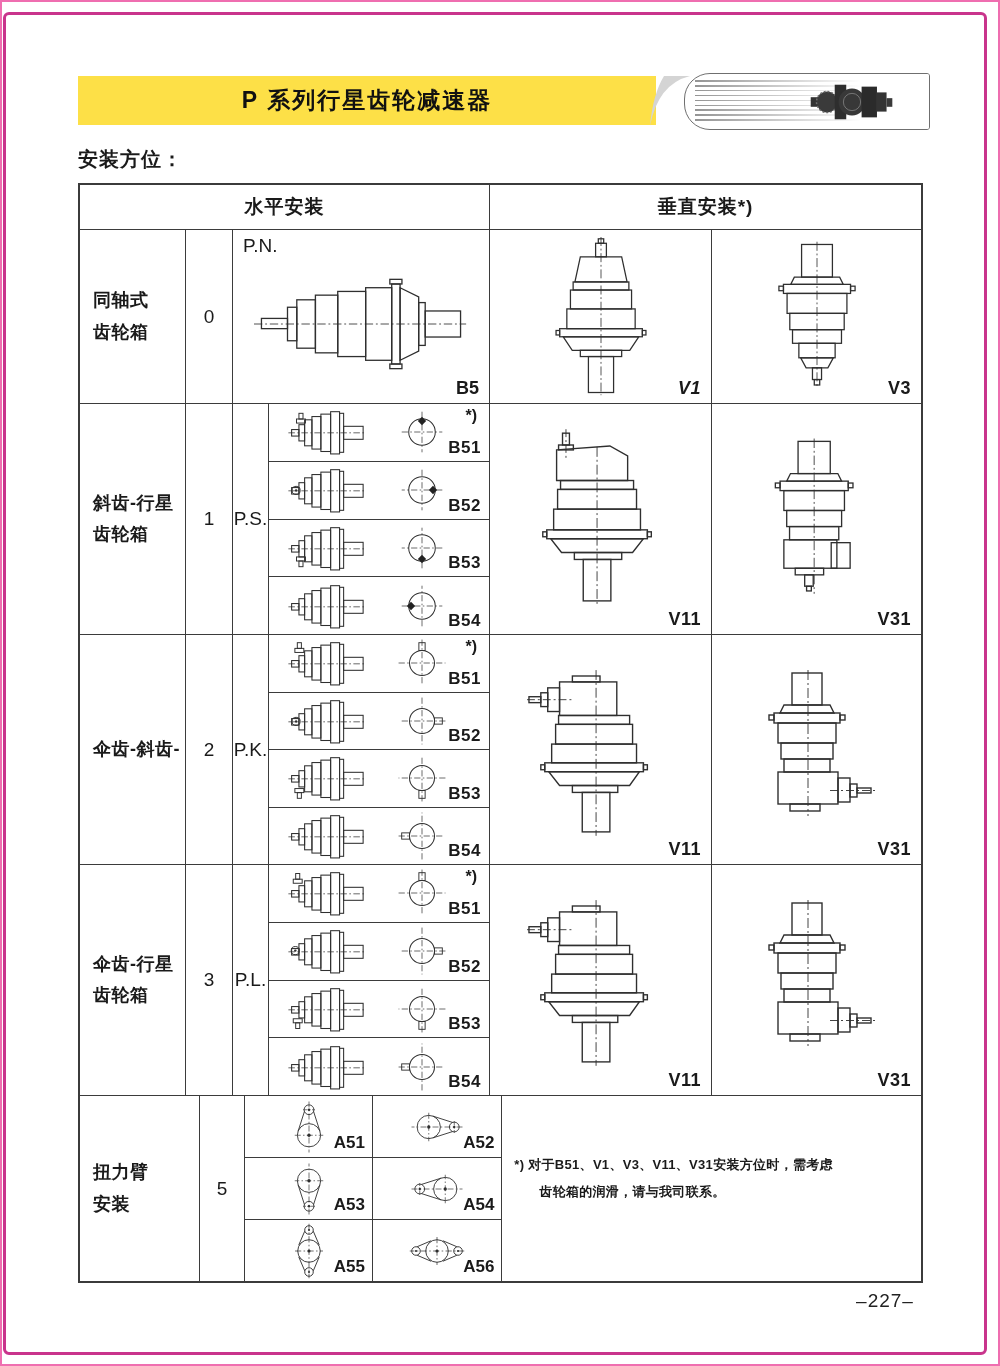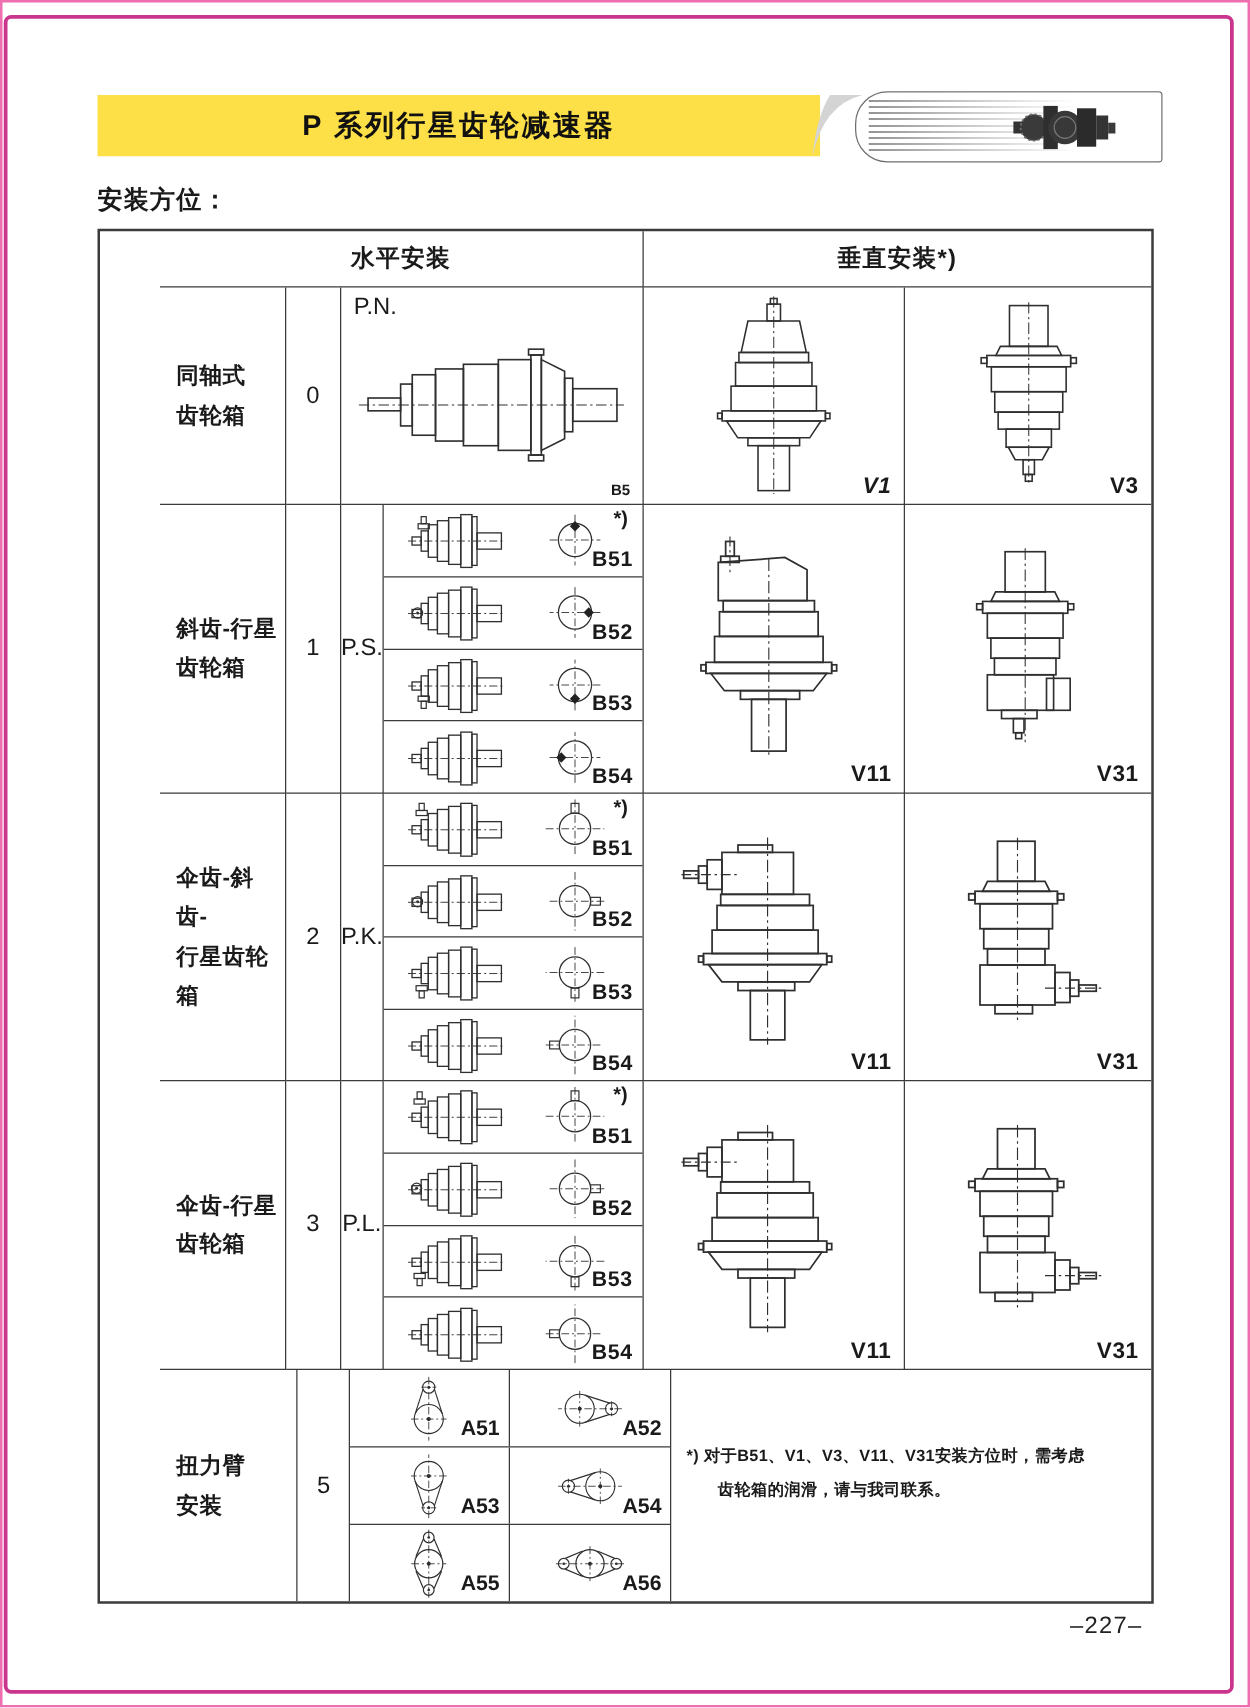--- a/index.html
+++ b/index.html
@@ -22,39 +22,39 @@
     border:1.5px solid #6f6f6f;border-radius:26px 3px 3px 26px;background:#fff;overflow:hidden;}
   .logo-lines{position:absolute;left:10px;top:6px;right:4px;bottom:6px;
     background:repeating-linear-gradient(to bottom,#8d8d8d 0 1.6px,transparent 1.6px 4.9px);}
   .logo-fade{position:absolute;inset:0;
     background:linear-gradient(to right,rgba(255,255,255,0) 0%,rgba(255,255,255,.55) 38%,#ffffff 72%);}
   .logo-photo{position:absolute;right:34px;top:4px;}
 
   .section-label{position:absolute;left:78px;top:146px;font-size:20px;font-weight:700;letter-spacing:1px;}
 
   
-  .tbl{position:absolute;left:78px;top:183px;width:845px;border:2px solid #3b3b3b;background:#fff;box-sizing:border-box;padding-left:48px;}
+  .tbl{position:absolute;left:78px;top:183px;width:845px;border:2px solid #3b3b3b;background:#fff;box-sizing:border-box;}
   .trow{display:flex;box-sizing:border-box;}
   .cell{box-sizing:border-box;border-right:1px solid #3b3b3b;border-bottom:1px solid #3b3b3b;position:relative;}
   .cell.last{border-right:none;}
   .trow.bottom > .cell{border-bottom:none;}
   .hcell{display:flex;align-items:center;justify-content:center;font-size:19px;font-weight:700;letter-spacing:1px;}
   .lblcell{display:flex;flex-direction:column;align-items:flex-start;justify-content:center;
     padding-left:13px;font-size:18px;font-weight:700;line-height:1.75;letter-spacing:.5px;}
   .numcell,.codecell{display:flex;align-items:center;justify-content:center;font-size:19px;}
   .subcol{display:flex;flex-direction:column;}
   .subcell{flex:1;border-bottom:1px solid #3b3b3b;position:relative;
     display:flex;align-items:center;justify-content:flex-start;padding-left:14px;gap:22px;}
   .subcell.lastsub{border-bottom:none;}
   .sublabel{position:absolute;right:8px;bottom:3px;font-size:17px;font-weight:600;letter-spacing:.5px;}
   .substar{position:absolute;right:12px;top:3px;font-size:16px;font-weight:600;}
   .vcell{display:flex;align-items:center;justify-content:center;}
   .vlabel{position:absolute;right:10px;bottom:4px;font-size:18px;font-weight:600;letter-spacing:.5px;}
   .pncode{position:absolute;left:10px;top:5px;font-size:19px;}
-  .b5label{position:absolute;right:10px;bottom:4px;font-size:12px;font-weight:600;}
+  .b5label{position:absolute;right:10px;bottom:4px;font-size:18px;font-weight:600;}
   .armrow{flex:1;display:flex;border-bottom:1px solid #3b3b3b;}
   .armrow.lastsub{border-bottom:none;}
   .armcell{width:128px;border-right:1px solid #3b3b3b;position:relative;
     display:flex;align-items:center;justify-content:center;box-sizing:border-box;}
   .armcell.r{width:129px;border-right:none;}
   .armlabel{position:absolute;right:7px;bottom:4px;font-size:17px;font-weight:600;}
   .notecell{font-size:13px;line-height:2.05;padding:56px 8px 0 12px;font-weight:600;letter-spacing:.3px;}
   .notecell .l2{margin-left:25px;}
 
   .page-number{position:absolute;left:835px;top:1290px;width:100px;text-align:center;
@@ -395,21 +395,20 @@
       <svg width="142" height="172" viewBox="0 0 150 170">
           <use href="#v31a"></use>
         </svg>
       <span class="vlabel">V31</span>
     </div>
   </div>
 
   <div class="trow" style="height:230px;">
     <div class="cell lblcell" style="width:106px;">
       <span>伞齿-斜齿-</span>
-      <span>行星齿轮箱</span>
     </div>
     <div class="cell numcell" style="width:47px;">2</div>
     <div class="cell codecell" style="width:36px;">P.K.</div>
     <div class="cell subcol" style="width:221px;">
       <div class="subcell">
         <svg width="92" height="52" viewBox="0 0 100 64">
             <use href="#cone"></use>
             <use href="#knobu" x="8" y="7"></use>
           </svg>
         <svg width="50" height="50" viewBox="0 0 64 64">

